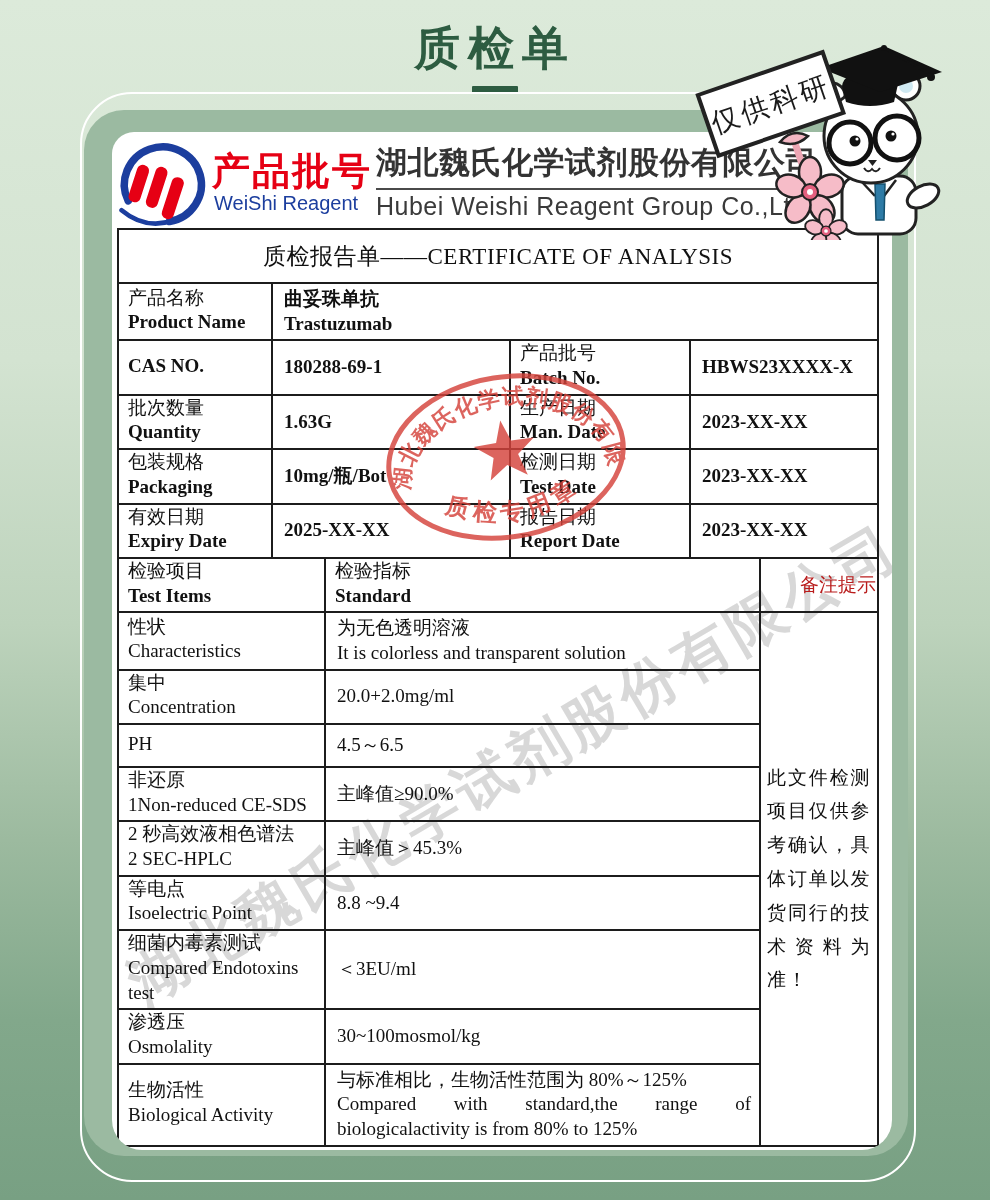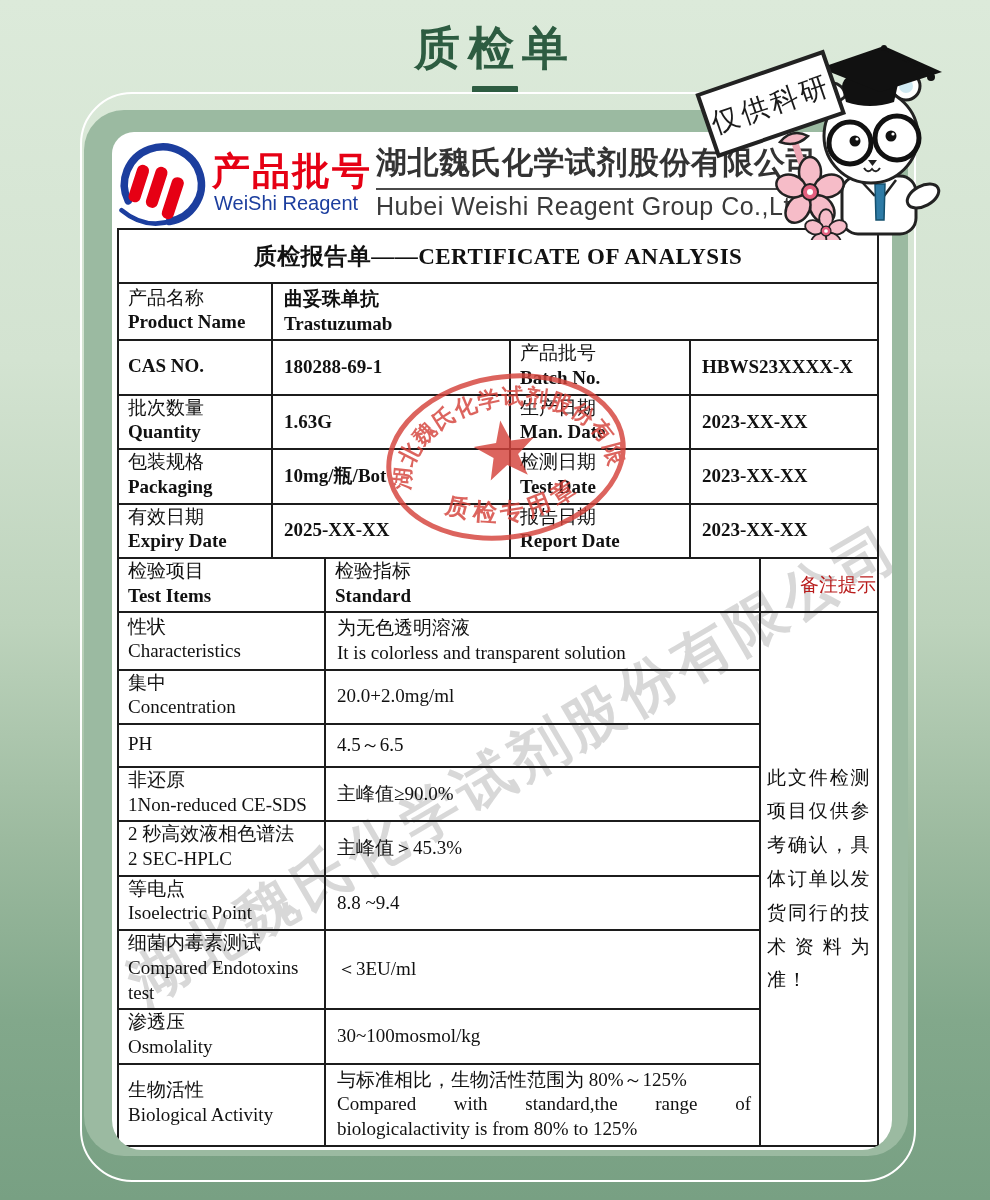--- a/index.html
+++ b/index.html
@@ -33,21 +33,21 @@
     letter-spacing:.5px;margin-top:2px;}
   
   .watermark{position:absolute;left:22px;top:818px;z-index:1;white-space:nowrap;
     font-family:"Liberation Sans","DejaVu Sans",sans-serif;font-weight:bold;
     font-size:58px;letter-spacing:5px;color:#b2b2b2;opacity:.5;
     transform:rotate(-30.5deg);transform-origin:0 50%;pointer-events:none;}
   
   table.coa{position:absolute;left:5px;top:96px;z-index:2;border-collapse:collapse;
     table-layout:fixed;width:760px;background:transparent;}
   table.coa td{border:2px solid #1c1c1c;vertical-align:middle;overflow:hidden;}
-  td.coa-title{font-size:23px;font-weight:bold;text-align:center;letter-spacing:.5px;color:#111;}
+  td.coa-title{font-size:23px;font-weight:normal;text-align:center;letter-spacing:.5px;color:#111;}
   .rh-title{height:54px}.rh{height:47px}.rh-prod{height:48px}.rh-ph{height:43px}
   .rh-bio{height:72px}
   td.lab{padding:0 6px 3px 9px}
   td.val{padding:3px 8px 3px 11px}
   .zh,.en{font-size:19px;line-height:1.3;color:#111;}
   .b{font-weight:bold;}
   .just{text-align:justify;}
   td.rem-h{text-align:right;font-size:19px;color:#b91c1c;}
   td.rem{padding:12px 6px;}
   .note{font-size:19px;line-height:1.78;letter-spacing:1.5px;text-align:justify;color:#111;}

